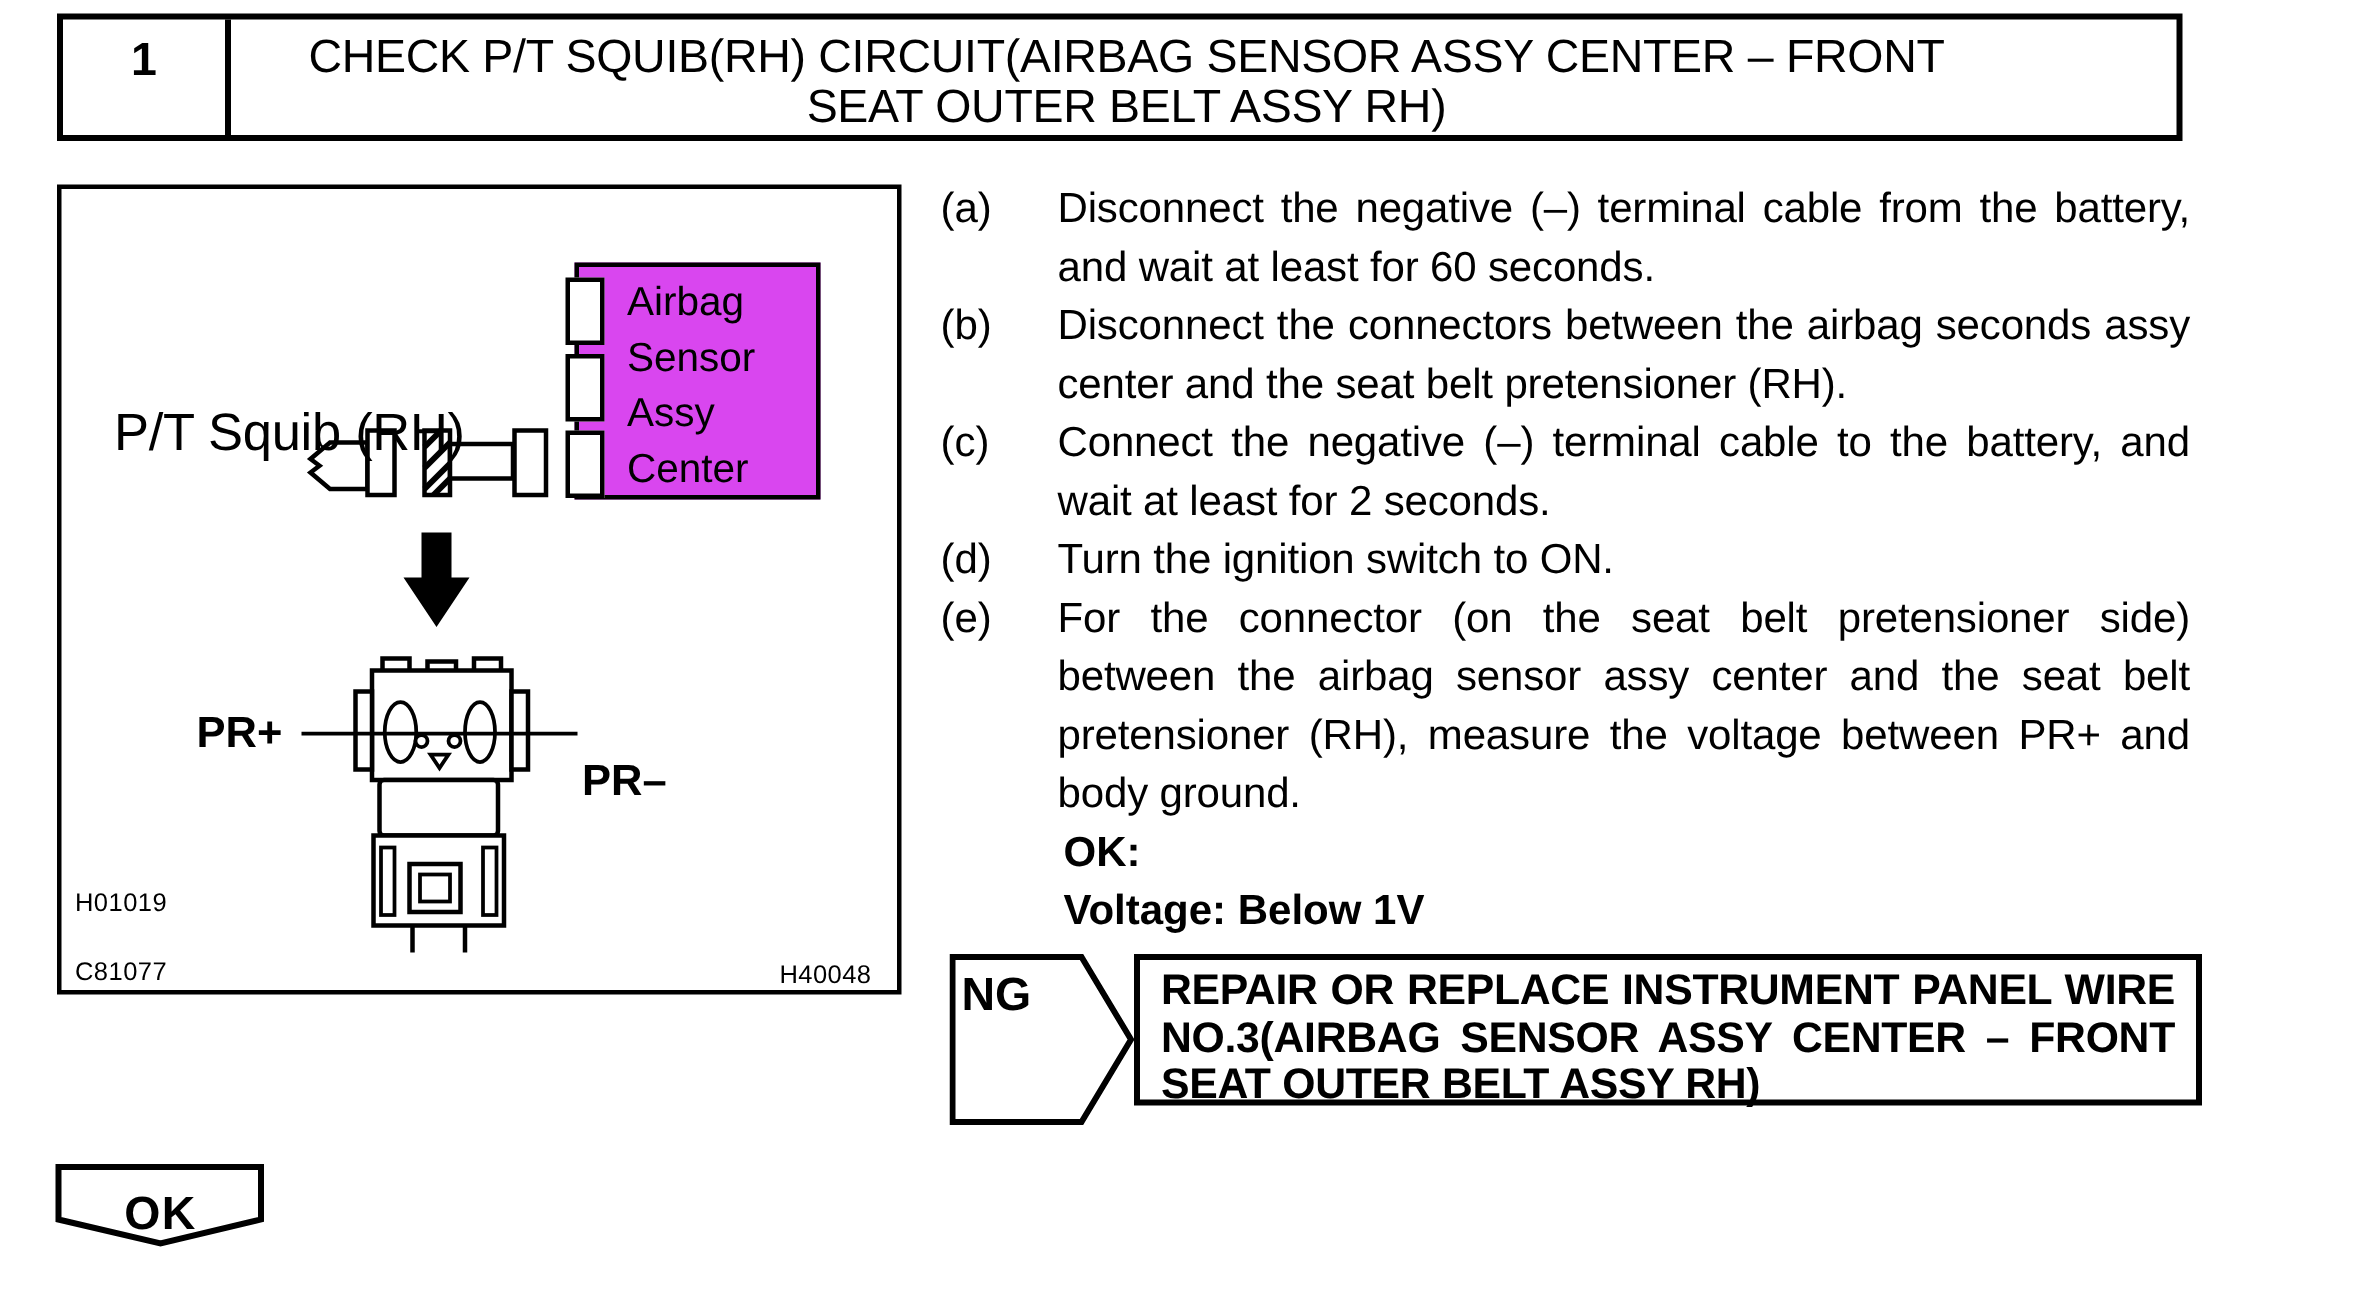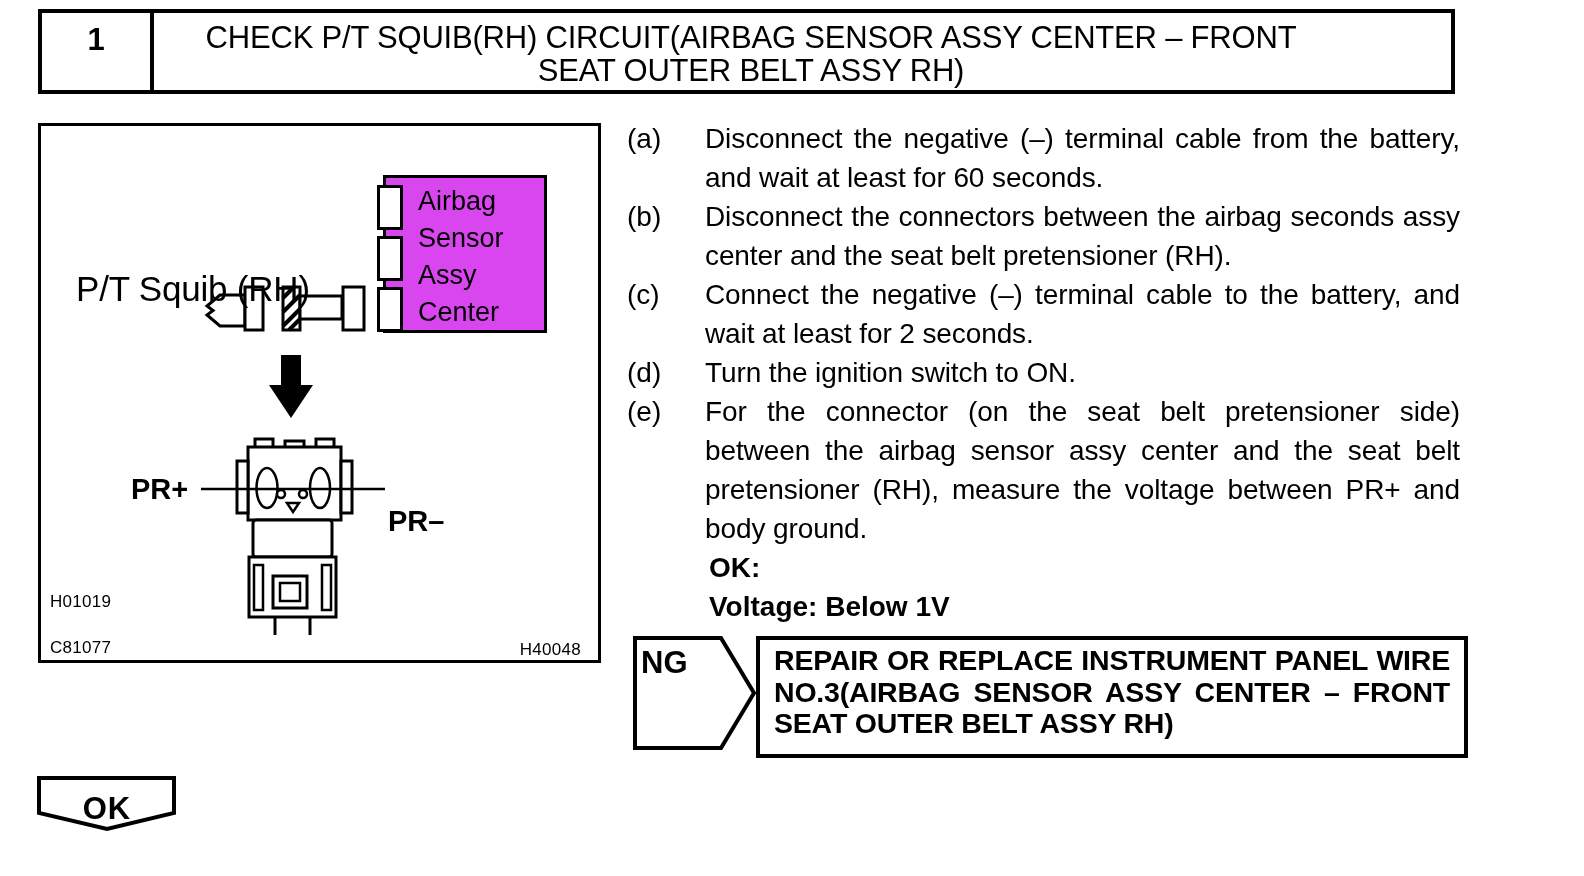--- a/index.html
+++ b/index.html
@@ -72,21 +72,21 @@
   }
 
   
   .ng-arrow { position:absolute; left:633px; top:636px; width:124px; height:114px; }
   .ng-arrow svg { position:absolute; left:0; top:0; }
   .ng-label {
     position:absolute; left:8px; top:9px; width:76px; text-align:left;
     font-weight:bold; font-size:31px;
   }
   .ng-box {
-    position:absolute; left:756px; top:636px; width:712px; height:122px;
+    position:absolute; left:756px; top:636px; width:712px; height:101px;
     border:4px solid #000; background:#fff; padding:5px 14px;
     font-weight:bold; font-size:28.5px; line-height:31.5px;
     text-align:justify; letter-spacing:-0.2px;
   }
 
   
   .ok-next { position:absolute; left:36px; top:775px; width:142px; height:60px; }
   .ok-next svg { position:absolute; left:0; top:0; }
   .ok-next-label {
     position:absolute; left:0; top:16px; width:142px; text-align:center;

